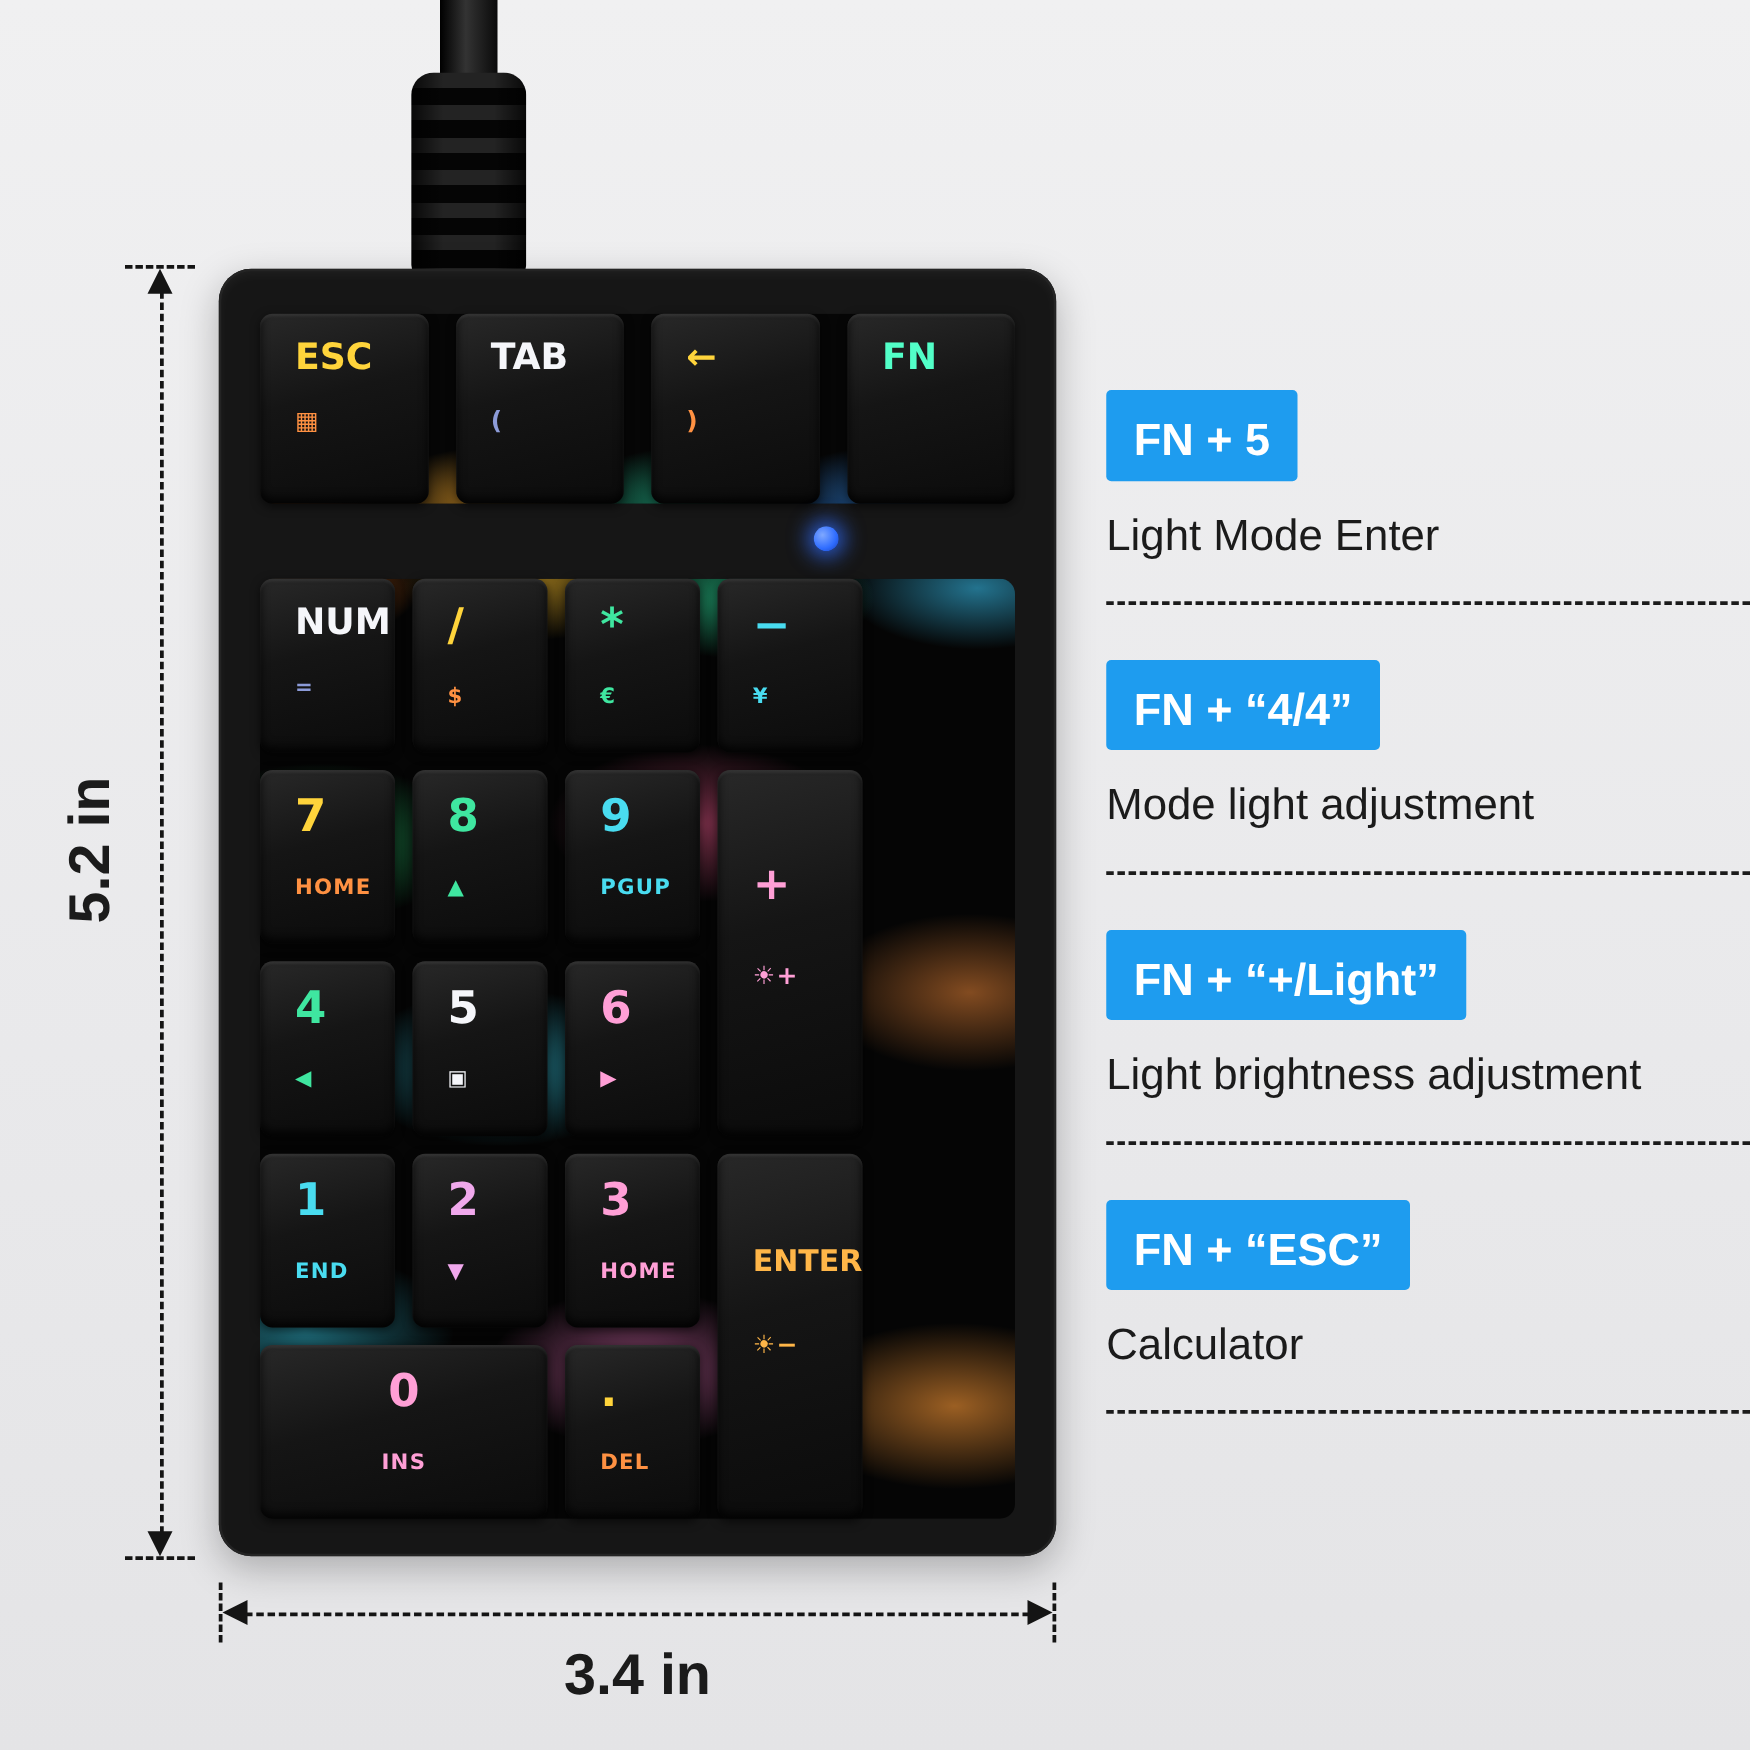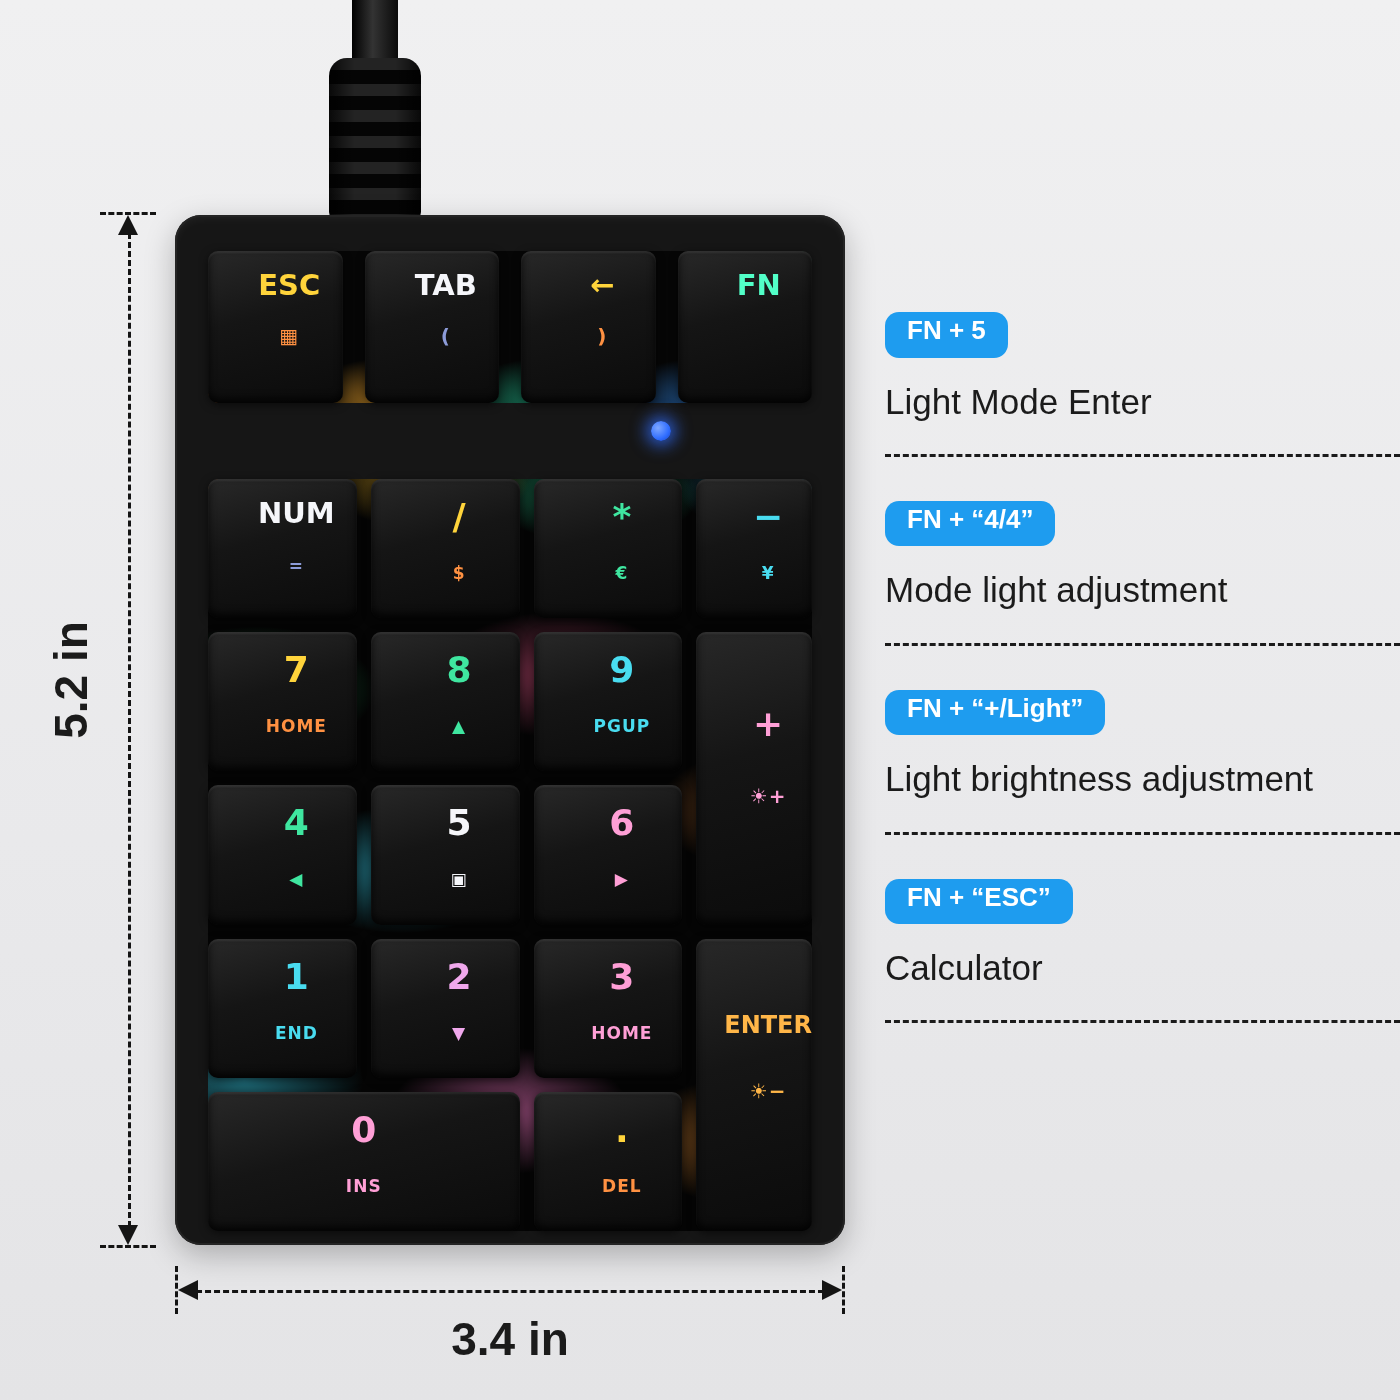--- a/index.html
+++ b/index.html
@@ -23,36 +23,36 @@
   .top-row{position:absolute;left:33px;top:36px;width:604px;height:152px;
     display:grid;grid-template-columns:repeat(4,1fr);gap:22px;border-radius:12px;
     background:
       radial-gradient(110px 60px at 4% 96%, rgba(255,120,30,.85), transparent 70%),
       radial-gradient(130px 64px at 30% 100%, rgba(255,175,45,.65), transparent 70%),
       radial-gradient(130px 64px at 56% 100%, rgba(40,225,170,.55), transparent 70%),
       radial-gradient(130px 64px at 82% 100%, rgba(55,150,255,.55), transparent 70%),
       radial-gradient(110px 54px at 96% 6%, rgba(40,230,160,.45), transparent 70%),
       #060606;}
   .key-grid{position:absolute;left:33px;top:248px;width:604px;height:752px;
-    display:grid;grid-template-columns:repeat(3,1fr);grid-template-rows:repeat(5,1fr);gap:14px;border-radius:12px;
+    display:grid;grid-template-columns:repeat(5,1fr);grid-template-rows:repeat(5,1fr);gap:14px;border-radius:12px;
     background:
       radial-gradient(130px 60px at 6% 1%, rgba(255,120,25,.8), transparent 70%),
       radial-gradient(150px 70px at 36% 0%, rgba(255,195,45,.55), transparent 70%),
       radial-gradient(150px 70px at 64% 2%, rgba(45,230,160,.6), transparent 70%),
       radial-gradient(150px 70px at 95% 1%, rgba(60,205,255,.55), transparent 70%),
       radial-gradient(170px 90px at 8% 28%, rgba(45,230,125,.5), transparent 70%),
       radial-gradient(170px 90px at 58% 26%, rgba(255,95,150,.45), transparent 70%),
       radial-gradient(170px 90px at 94% 44%, rgba(255,145,60,.5), transparent 70%),
       radial-gradient(170px 90px at 32% 52%, rgba(60,225,255,.5), transparent 70%),
       radial-gradient(170px 90px at 6% 80%, rgba(60,225,255,.45), transparent 70%),
       radial-gradient(170px 90px at 50% 84%, rgba(255,125,205,.5), transparent 70%),
       radial-gradient(190px 95px at 92% 88%, rgba(255,155,55,.6), transparent 70%),
-      #050505; margin-top: 16px;}
+      #050505;}
   .key{position:relative;border-radius:10px;display:flex;flex-direction:column;
-    align-items:center;padding:20px 0 0 28px;box-sizing:border-box;
+    align-items:flex-start;padding:20px 0 0 28px;box-sizing:border-box;
     background:linear-gradient(165deg,#282828 0%,#151515 42%,#0b0b0b 100%);
     box-shadow:inset 0 2px 2px rgba(255,255,255,.08), inset 0 -4px 8px rgba(0,0,0,.85), 0 2px 8px rgba(0,0,0,.55);
     font-family:"DejaVu Sans","Liberation Sans",sans-serif;}
   .key.center{align-items:center;padding-left:0;}
   .key.tall{padding-top:74px;}
   .k-main{font-size:36px;font-weight:bold;line-height:1;}
   .k-main.word{font-size:24px;}
   .k-main.mid{font-size:29px;}
   .k-sub{font-size:17px;font-weight:bold;margin-top:30px;letter-spacing:1px;line-height:1;}
   .tkey .k-sub{margin-top:26px;font-size:20px;}
@@ -76,22 +76,22 @@
   .dim-h{position:absolute;left:175px;top:1266px;width:670px;height:48px;}
   .dim-h .line{position:absolute;top:50%;left:12px;right:12px;height:0;border-top:3px dashed #141414;}
   .dim-h .cap{position:absolute;top:0;bottom:0;border-left:3px dashed #141414;}
   .dim-h .cap.l{left:0}.dim-h .cap.r{right:0}
   .dim-h .arr{position:absolute;top:50%;width:0;height:0;transform:translateY(-50%);}
   .dim-h .arr.left{left:3px;border-top:10px solid transparent;border-bottom:10px solid transparent;border-right:20px solid #141414;}
   .dim-h .arr.right{right:3px;border-top:10px solid transparent;border-bottom:10px solid transparent;border-left:20px solid #141414;}
   .dim-h-label{position:absolute;left:175px;top:1312px;width:670px;text-align:center;font-size:46px;font-weight:bold;}
   
   .callouts{position:absolute;left:885px;top:312px;width:515px;}
-  .badge{display:inline-block;background:#1E9CEF;color:#fff;font-size:26px;font-weight:bold;
-    padding:4px 22px 13px;border-radius:14px;line-height:1.1;}
+  .badge{display:inline-block;background:#1E9CEF;color:#fff;font-size:36px;font-weight:bold;
+    padding:20px 22px 13px;border-radius:4px;line-height:1.1;}
   .desc{font-size:35px;color:#1b1b1b;margin-top:24px;line-height:1.15;}
   .sep{border-top:3px dashed #1b1b1b;margin-top:32px;margin-bottom:44px;}
 </style>
 </head>
 <body>
 
 <div class="stage">
 
   <div class="cable-cord"></div>
   <div class="cable-relief"></div>

